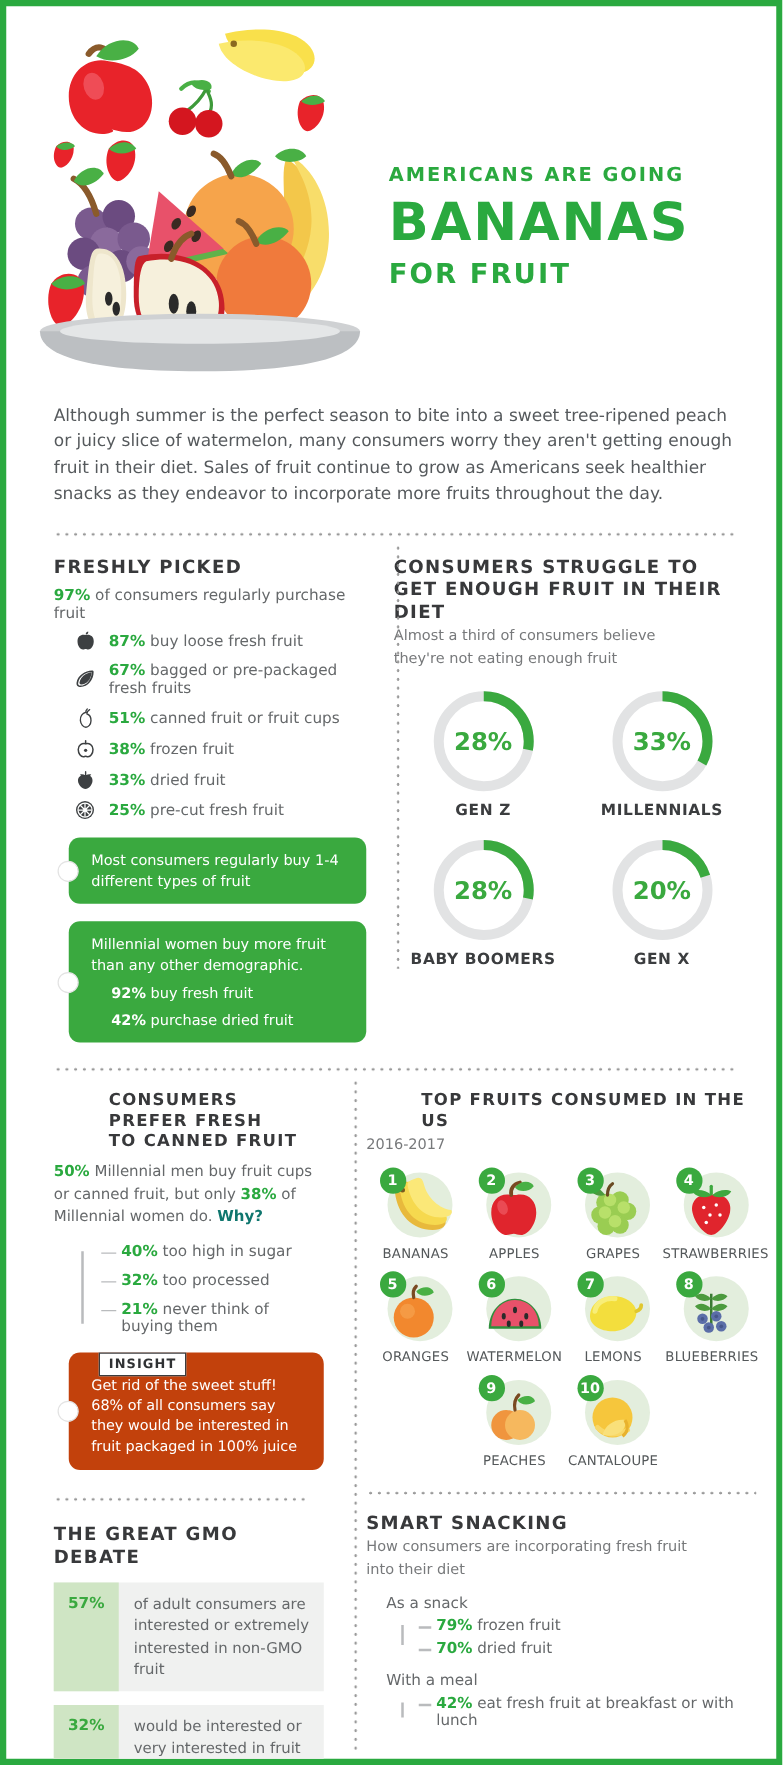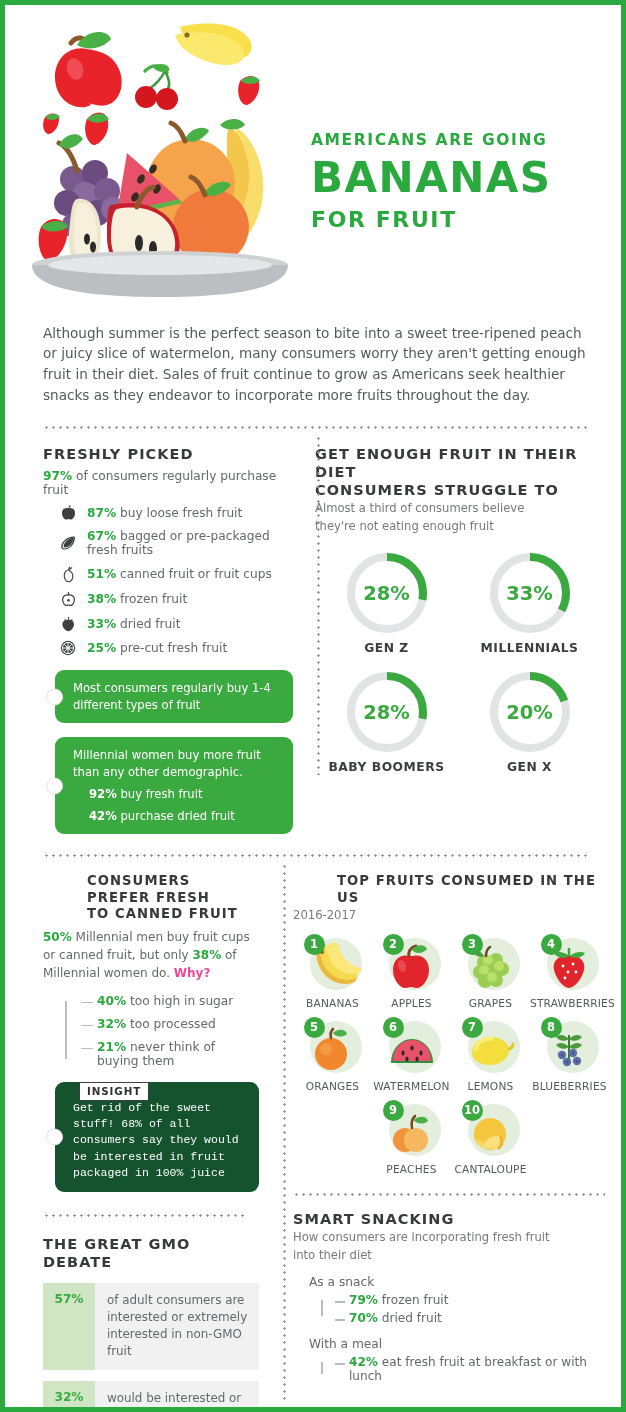--- a/index.html
+++ b/index.html
@@ -50,22 +50,22 @@
            font-size:11.6px;line-height:1.42;padding:10px 14px 10px 18px;margin:14px 0 0 12px;}
   .callout .knob{position:absolute;left:-9px;top:50%;transform:translateY(-50%);
            width:15px;height:15px;border-radius:50%;background:#ffffff;border:1px solid #e3e3e3;}
   .callout b{font-weight:bold;}
   .callout .ind{padding-left:16px;}
 
   
   .insight-wrap{position:relative;margin:14px 0 0 12px;}
   .insight-tab{position:absolute;left:24px;top:0;background:#ffffff;border:1.5px solid #3b3d3f;
     color:#2f3133;font-size:10.3px;font-weight:bold;letter-spacing:.9px;padding:2.5px 7px;z-index:3;}
-  .insight-body{position:relative;background:#14532d;border-radius:9px;color:#ffffff;font-size:11.5px;
-    line-height:1.42;padding:18px 14px 11px 18px;margin-top:10px;font-family:Liberation Mono, monospace;}
+  .insight-body{position:relative;background:#c2410c;border-radius:9px;color:#ffffff;font-size:11.5px;
+    line-height:1.42;padding:18px 14px 11px 18px;margin-top:10px;}
   .insight-body .knob{position:absolute;left:-9px;top:50%;transform:translateY(-50%);
     width:15px;height:15px;border-radius:50%;background:#ffffff;border:1px solid #e3e3e3;}
 
   
   .donut-grid{display:flex;flex-wrap:wrap;margin-top:16px;}
   .donut-cell{width:50%;text-align:center;margin-bottom:14px;}
   .donut{width:86px;height:86px;margin:0 auto;position:relative;}
   .donut svg{display:block;}
   .donut .val{position:absolute;left:0;top:0;width:100%;height:100%;
     display:flex;align-items:center;justify-content:center;color:#3aa93f;font-size:19.5px;font-weight:bold;}
@@ -297,22 +297,22 @@
         <div class="ind" style="margin-top:6px;">
           <b>92%</b> <span>buy fresh fruit</span>
         </div>
         <div class="ind" style="margin-top:5px;">
           <b>42%</b> <span>purchase dried fruit</span>
         </div>
       </div>
     </div>
 
     <div class="col-r">
+      <div class="h2">CONSUMERS STRUGGLE TO</div>
       <div class="h2">GET ENOUGH FRUIT IN THEIR DIET</div>
-      <div class="h2">CONSUMERS STRUGGLE TO</div>
       <div class="sub-note">Almost a third of consumers believe</div>
       <div class="sub-note">they're not eating enough fruit</div>
 
       <div class="donut-grid">
         <div class="donut-cell">
           <div class="donut">
             <svg width="86" height="86" viewBox="0 0 86 86">
               <circle cx="43" cy="43" r="36" fill="none" stroke="#e2e3e4" stroke-width="8"></circle>
               <circle class="arc" cx="43" cy="43" r="36" fill="none" stroke="#3aa93f" stroke-width="8" stroke-linecap="butt" transform="rotate(-90 43 43)" stroke-dasharray="63.33450789637023 226.1946710584651"></circle>
             </svg>
@@ -356,21 +356,21 @@
 
   <div class="dot-h"></div>
 
   <div class="band">
     <div class="dot-v" style="left:278px;top:6px;height:538px;"></div>
 
     <div class="col-l" style="width:268px;padding-right:14px;">
       <div class="h2 small">CONSUMERS PREFER FRESH</div>
       <div class="h2 small">TO CANNED FRUIT</div>
       <div class="bodytxt" style="margin-top:5px;line-height:1.5;">
-        <span class="grn">50%</span><span> Millennial men buy fruit cups or canned fruit, but only </span><span class="grn">38%</span><span> of Millennial women do. </span><b style="color:#ec4899;">Why?</b>
+        <span class="grn">50%</span><span> Millennial men buy fruit cups or canned fruit, but only </span><span class="grn">38%</span><span> of Millennial women do. </span><b style="color:#0f766e;">Why?</b>
       </div>
 
       <div class="tree">
         <div class="tree-row"><span class="grn">40%</span> <span>too high in sugar</span></div>
         <div class="tree-row"><span class="grn">32%</span> <span>too processed</span></div>
         <div class="tree-row"><span class="grn">21%</span> <span>never think of buying them</span></div>
       </div>
 
       <div class="insight-wrap">
         <div class="insight-tab">INSIGHT</div>

